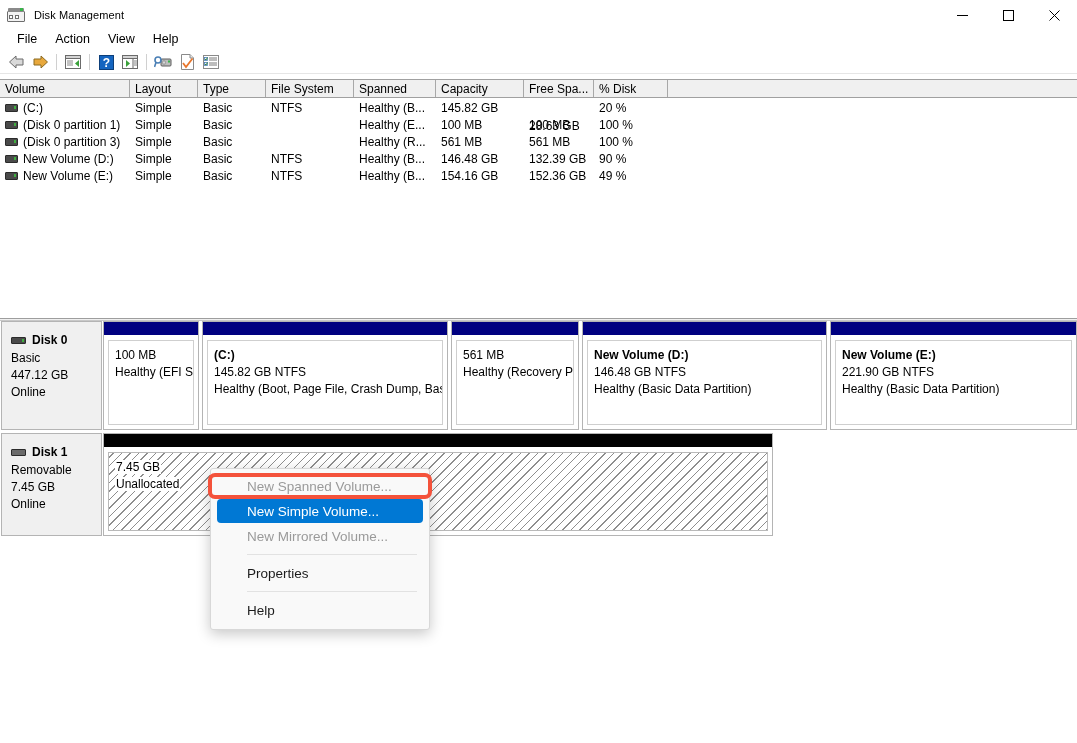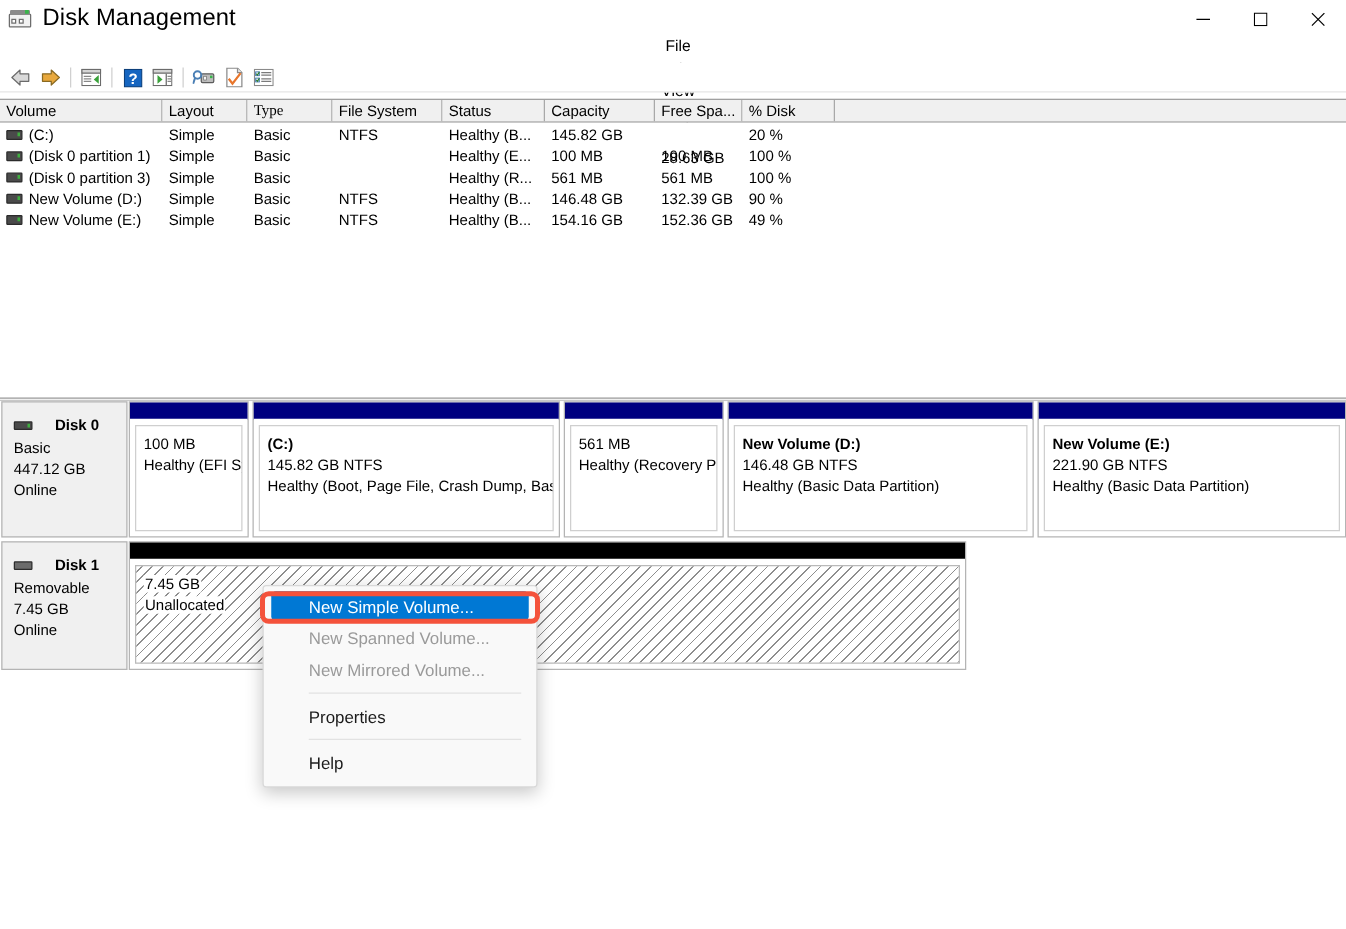--- a/index.html
+++ b/index.html
@@ -45,42 +45,41 @@
     position: absolute; right: 2px; top: 1px;
     width: 3px; height: 3px; background: #39b54a;
   }
   .ti-slot1, .ti-slot2 {
     position: absolute; top: 8px; width: 4px; height: 4px;
     background: #ffffff; border: 1px solid #6d6d6d;
   }
   .ti-slot1 { left: 2px; }
   .ti-slot2 { left: 8px; }
   .title-text {
-    font-size: 19px; color: #000000;
+    font-size: 11px; color: #000000;
     letter-spacing: 0.1px;
   }
   .wincontrols {
     position: absolute; right: 0; top: 0;
     display: flex; height: 30px;
   }
   .wc {
     width: 46px; height: 30px;
     display: flex; align-items: center; justify-content: center;
     cursor: default;
   }
   .wc svg { display: block; }
 
   
   .menubar {
     position: absolute; top: 28px; left: 0;
     width: 1077px; height: 22px;
     display: flex; align-items: center;
     padding-left: 8px;
     background: #ffffff;
-    flex-direction: column;
   }
   .menu-item {
     font-size: 12.5px; color: #000;
     padding: 2px 9px;
     cursor: default;
   }
 
   
   .toolbar {
     position: absolute; top: 50px; left: 0;
@@ -168,21 +167,21 @@
     width: 101px; height: 100%;
     background: #f0f0f0;
     border: 1px solid #b4b4b4;
     padding: 10px 0 0 9px;
     font-size: 12px; color: #000;
     line-height: 17px;
     cursor: default;
   }
   .disk-title {
     font-weight: bold; font-size: 12px;
-    display: flex; align-items: center; margin-bottom: 1px; gap: 12px;
+    display: flex; align-items: center; margin-bottom: 1px;
   }
   .disk-icon {
     display: inline-block; width: 15px; height: 7px;
     background: #4a4a4a; border: 1px solid #2b2b2b;
     border-radius: 1px; margin-right: 6px; position: relative;
   }
   .disk-icon.green::after {
     content: ''; position: absolute; right: 1px; top: 1px;
     width: 2px; height: 3px; background: #3fae3f;
   }
@@ -376,23 +375,23 @@
         <line x1="6" y1="8" x2="14" y2="8" stroke="#7a7a7a"></line>
         <line x1="6" y1="10" x2="14" y2="10" stroke="#7a7a7a"></line>
       </svg>
     </div>
   </div>
   <div class="tb-hr"></div>
 
   <div class="list-header" id="list-header">
       <div class="lh-cell" style="width: 130px;">Volume</div>
       <div class="lh-cell" style="width: 68px;">Layout</div>
-      <div class="lh-cell" style="width: 68px; font-family: Liberation Serif, serif;">Type</div>
+      <div class="lh-cell" style="width: 68px;">Type</div>
       <div class="lh-cell" style="width: 88px;">File System</div>
-      <div class="lh-cell" style="width: 82px;">Status</div>
+      <div class="lh-cell" style="width: 82px;">Spanned</div>
       <div class="lh-cell" style="width: 88px;">Capacity</div>
       <div class="lh-cell" style="width: 70px;">Free Spa...</div>
       <div class="lh-cell" style="width: 74px;">% Disk</div>
       <div class="lh-cell lh-filler"></div>
     </div>
 
   <div class="list-body" id="list-body">
       <div class="vrow">
         <div class="vcell" style="width: 130px;"><span class="vol-icon green"></span><span>(C:)</span></div>
         <div class="vcell" style="width: 68px;">Simple</div>
@@ -514,22 +513,22 @@
           <div class="part-bar black"></div>
           <div class="part-inner unalloc">
             <div><span class="unalloc-text"><span>7.45 GB</span></span></div>
             <div><span class="unalloc-text"><span>Unallocated</span></span></div>
           </div>
         </div>
       </div>
   </div>
 
   <div class="ctxmenu" id="ctxmenu">
+      <div class="ctx-item disabled">New Spanned Volume...</div>
       <div class="ctx-item selected">New Simple Volume...</div>
-      <div class="ctx-item disabled">New Spanned Volume...</div>
       <div class="ctx-item disabled">New Mirrored Volume...</div>
       <div class="ctx-sep"></div>
       <div class="ctx-item">Properties</div>
       <div class="ctx-sep"></div>
       <div class="ctx-item">Help</div>
     </div>
   <div class="ctx-highlight"></div>
 
 </div>
 

